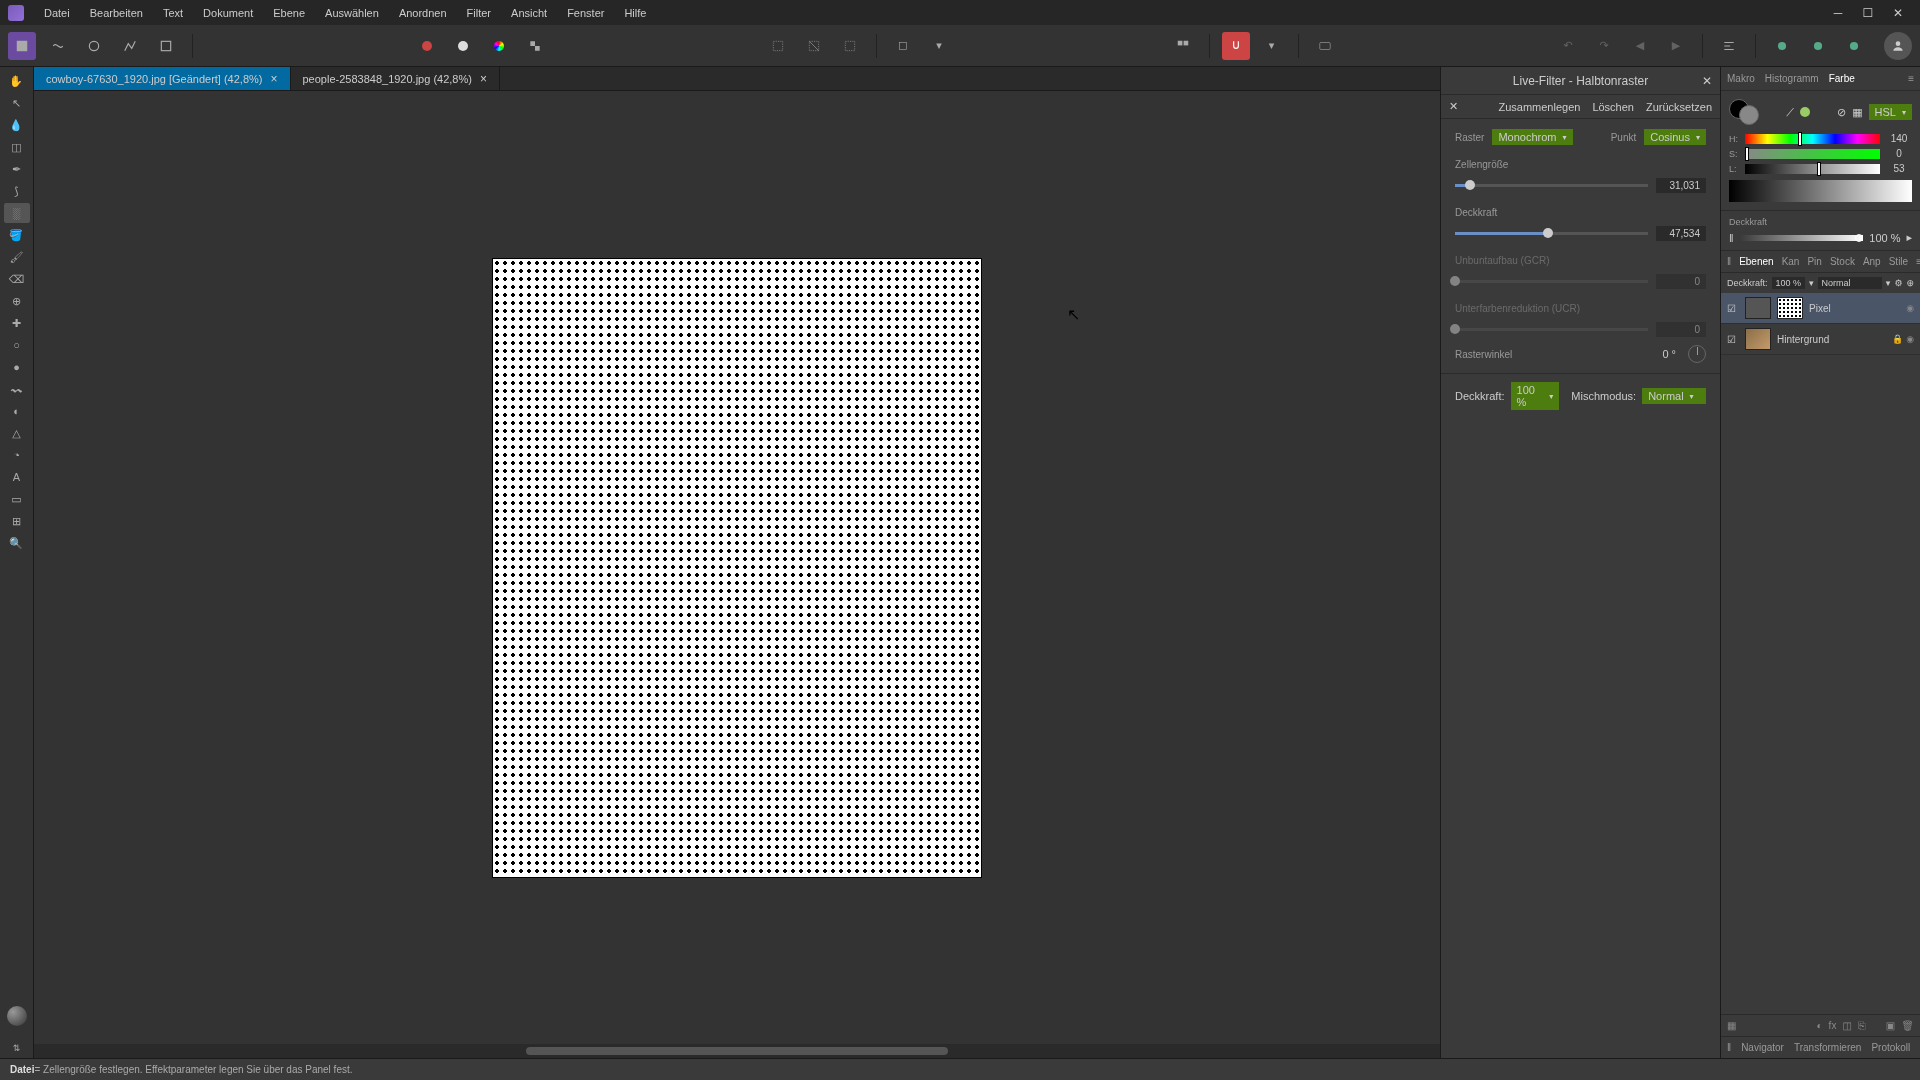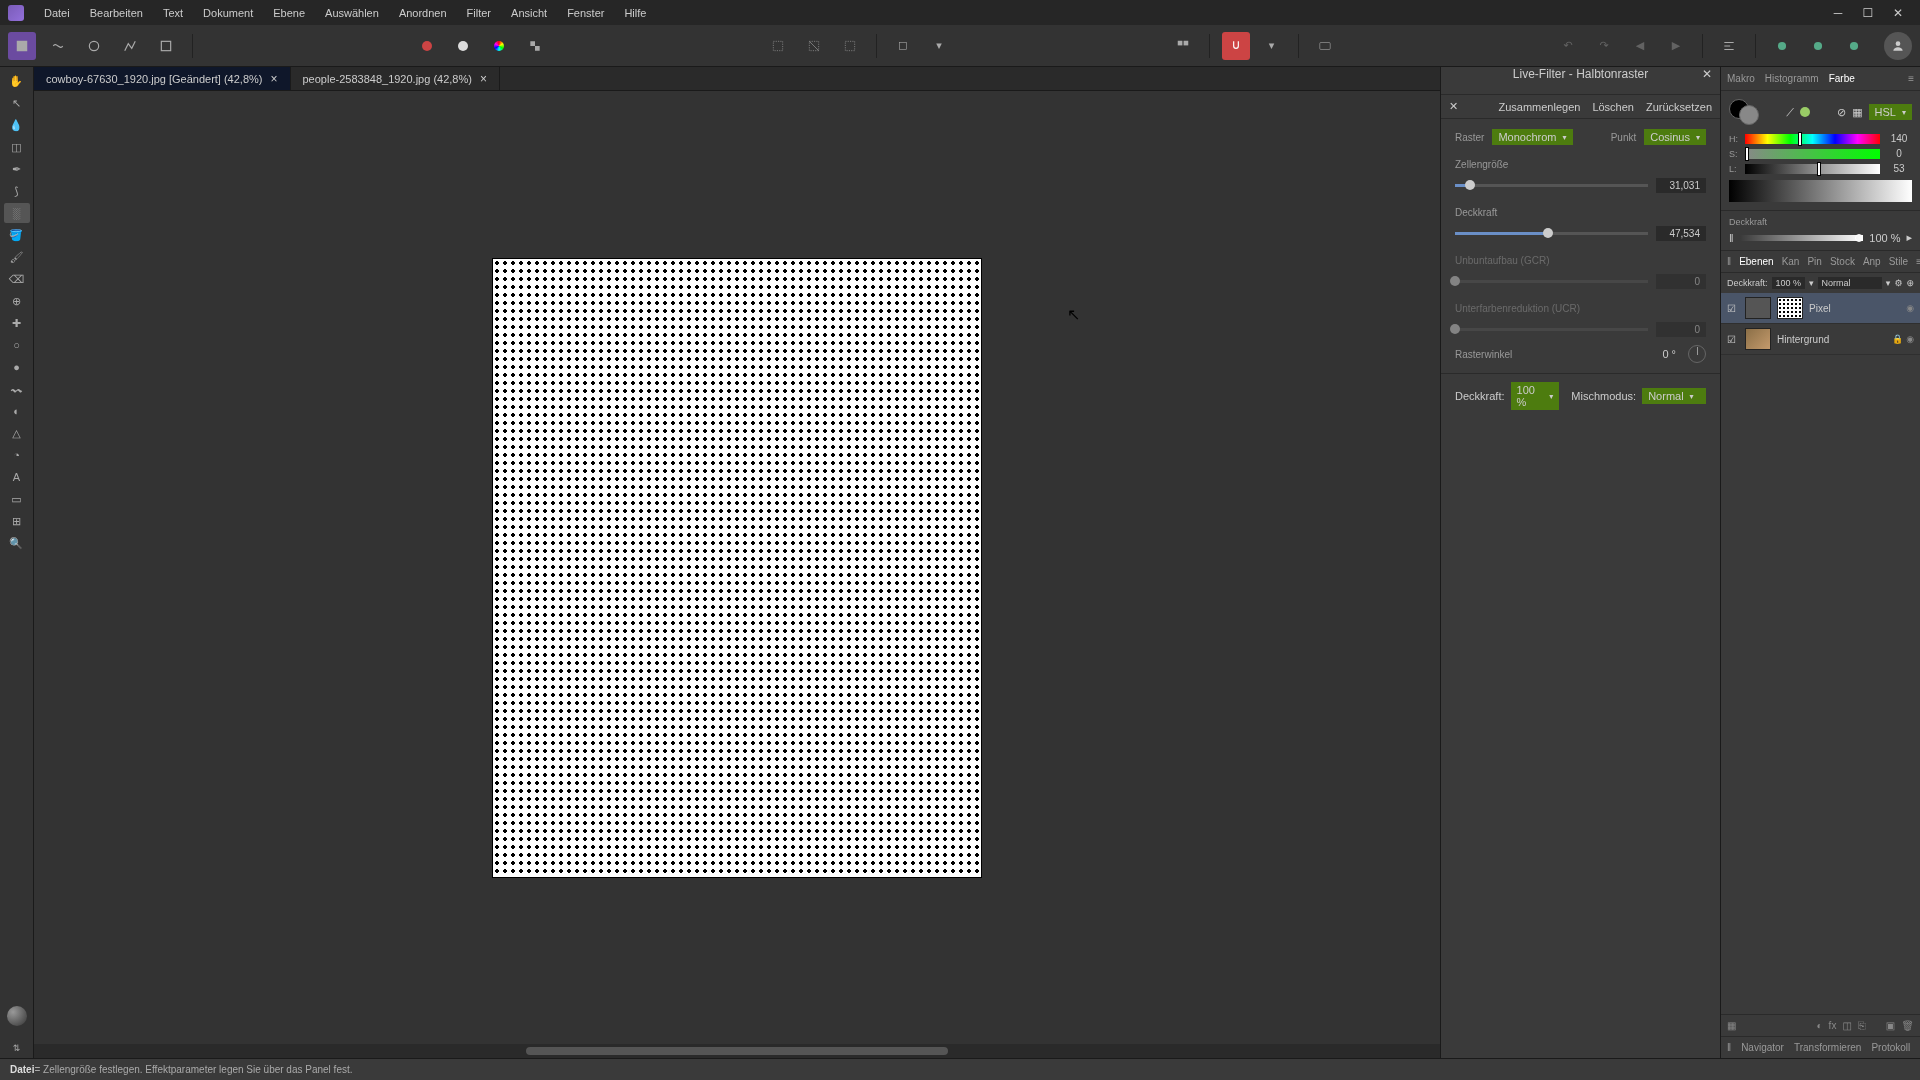--- a/index.html
+++ b/index.html
@@ -16,28 +16,28 @@
 .tool-sep{width:1px;height:24px;background:#222;margin:0 4px}
 .spacer{flex:1}
 .avatar-btn{width:28px;height:28px;border-radius:50%;background:#555;display:flex;align-items:center;justify-content:center;margin-left:8px}
 .main{display:flex;height:calc(100% - 67px - 22px)}
 .tools-panel{width:34px;background:#333;border-right:1px solid #1a1a1a;display:flex;flex-direction:column;align-items:center;padding-top:4px;gap:2px}
 .vtool{width:26px;height:20px;display:flex;align-items:center;justify-content:center;cursor:pointer;color:#aaa;border-radius:2px}
 .vtool.active{background:#555}
 .canvas-area{flex:1;display:flex;flex-direction:column;background:#333;position:relative}
 .tabs{height:24px;background:#2a2a2a;display:flex;border-bottom:1px solid #1a1a1a}
 .tab{padding:4px 12px;display:flex;align-items:center;gap:8px;border-right:1px solid #1a1a1a;cursor:pointer;font-size:11px}
-.tab.active{background:#0f172a}
+.tab.active{background:#0369a1}
 .tab-close{font-size:12px;cursor:pointer}
 .canvas-viewport{flex:1;display:flex;align-items:center;justify-content:center;background:#333;overflow:hidden}
 .canvas-img{width:490px;height:620px;background-image:radial-gradient(circle,#000 35%,transparent 35%);background-size:8px 8px;background-color:#fff;border:1px solid #000}
 .hscroll{height:14px;background:#2a2a2a;position:relative}
 .hscroll-thumb{position:absolute;left:35%;width:30%;height:8px;top:3px;background:#555;border-radius:4px}
 .filter-panel{width:280px;background:#3a3a3a;border-left:1px solid #1a1a1a;display:flex;flex-direction:column}
-.filter-header{height:28px;display:flex;justify-content:center;position:relative;border-bottom:1px solid #2a2a2a;font-size:12px}
+.filter-header{height:28px;display:flex;align-items:center;justify-content:center;position:relative;border-bottom:1px solid #2a2a2a;font-size:12px}
 .filter-close{position:absolute;right:8px;cursor:pointer}
 .filter-actions{height:24px;display:flex;align-items:center;justify-content:flex-end;gap:12px;padding:0 8px;border-bottom:1px solid #2a2a2a;font-size:11px}
 .filter-actions span{cursor:pointer}
 .filter-actions .fx{margin-right:auto;cursor:pointer}
 .filter-body{padding:10px 14px;display:flex;flex-direction:column;gap:8px}
 .filter-row{display:flex;align-items:center;gap:8px}
 .filter-row label{color:#999;font-size:10px}
 .dropdown{background:#4d7c0f;border:none;color:#ccc;padding:2px 6px;font-size:11px;cursor:pointer;display:flex;align-items:center;gap:4px}
 .dropdown::after{content:"▾";font-size:8px;margin-left:2px}
 .param-label{color:#999;font-size:10px;margin-top:6px}

